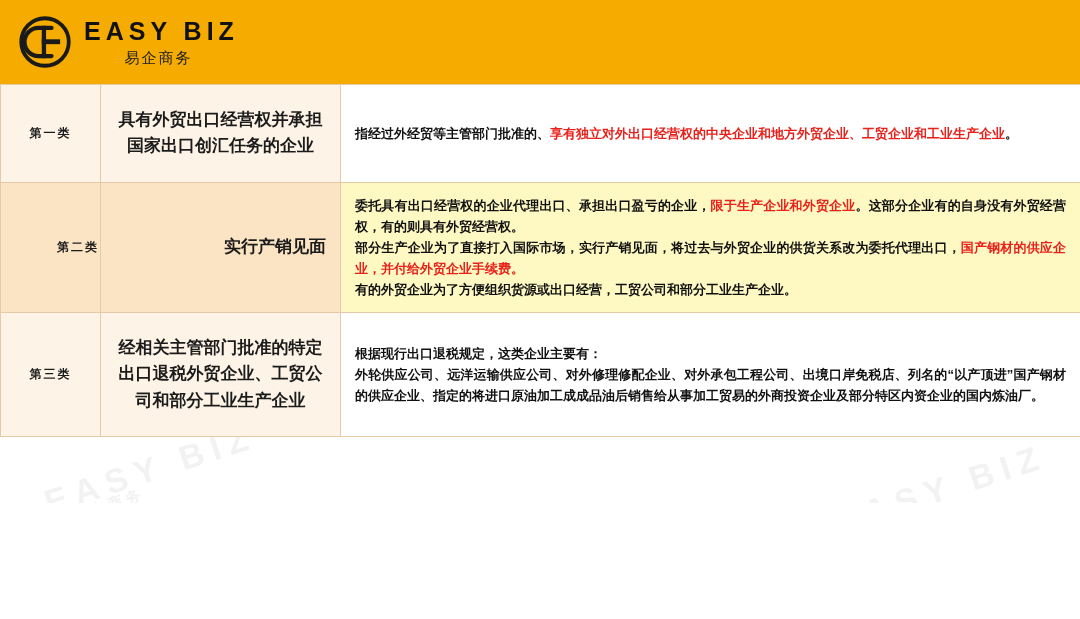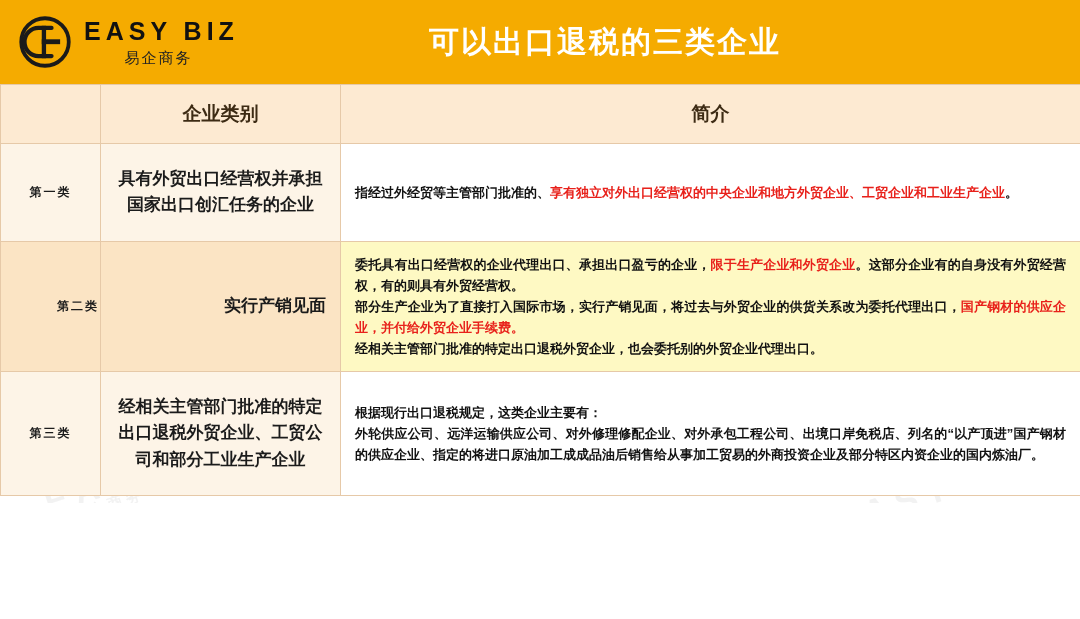--- a/index.html
+++ b/index.html
@@ -169,21 +169,20 @@
         <circle cx="50" cy="50" r="44" fill="none" stroke="#1a1a1a" stroke-width="7"></circle>
         <path d="M62 24 L38 24 A26 26 0 0 0 38 76 L62 76" fill="none" stroke="#1a1a1a" stroke-width="8" stroke-linecap="round"></path>
         <rect x="44" y="45" width="34" height="9" fill="#1a1a1a"></rect>
         <rect x="44" y="20" width="8" height="60" fill="#1a1a1a"></rect>
       </svg>
       <div class="brand-text">
         <div class="brand-en">EASY BIZ</div>
         <div class="brand-cn">易企商务</div>
       </div>
     </div>
-    <div class="header-title">可以出口退税的三类企业</div>
   </div>
 
   <div class="watermark wm-text" style="left:100px; top:170px;">EASY BIZ</div>
   <div class="watermark wm-sub" style="left:130px; top:215px;">易企商务</div>
 
   <div class="watermark wm-text" style="left:430px; top:150px;">EASY BIZ</div>
   <div class="watermark wm-sub" style="left:460px; top:196px;">易企商务</div>
 
   <div class="watermark wm-text" style="left:790px; top:140px;">EASY BIZ</div>
   <div class="watermark wm-sub" style="left:820px; top:186px;">易企商务</div>
@@ -195,41 +194,36 @@
   <div class="watermark wm-sub" style="left:860px; top:516px;">易企商务</div>
 
   <div class="table-wrap">
     <table class="main-table">
       <colgroup>
         <col class="col-idx">
         <col class="col-cat">
         <col class="col-desc">
       </colgroup>
       <tbody>
-        <tr class="head-row">
-          <td class="head-blank"></td>
-          <td>企业类别</td>
-          <td>简介</td>
-        </tr>
 
         <tr class="r-odd">
           <td class="idx-cell">第一类</td>
           <td class="cat-cell">具有外贸出口经营权并承担国家出口创汇任务的企业</td>
           <td class="desc-cell">
               <p><span>指经过外经贸等主管部门批准的、</span><span class="hl">享有独立对外出口经营权的中央企业和地方外贸企业、工贸企业和工业生产企业</span><span>。</span></p>
             </td>
         </tr>
 
         <tr class="r-even">
           <td class="idx-cell">第二类</td>
           <td class="cat-cell">实行产销见面</td>
           <td class="desc-cell">
               <p><span>委托具有出口经营权的企业代理出口、承担出口盈亏的企业，</span><span class="hl">限于生产企业和外贸企业</span><span>。这部分企业有的自身没有外贸经营权，有的则具有外贸经营权。</span></p>
               <p><span>部分生产企业为了直接打入国际市场，实行产销见面，将过去与外贸企业的供货关系改为委托代理出口，</span><span class="hl">国产钢材的供应企业，并付给外贸企业手续费。</span></p>
-              <p><span>经相关主管部门批准的特定出口退税外贸企业，也会委托别的外贸企业代理出口。</span></p>
+              <p><span>有的外贸企业为了方便组织货源或出口经营，工贸公司和部分工业生产企业。</span></p>
             </td>
         </tr>
 
         <tr class="r-odd">
           <td class="idx-cell">第三类</td>
           <td class="cat-cell">经相关主管部门批准的特定出口退税外贸企业、工贸公司和部分工业生产企业</td>
           <td class="desc-cell">
               <p><span>根据现行出口退税规定，这类企业主要有：</span></p>
               <p><span>外轮供应公司、远洋运输供应公司、对外修理修配企业、对外承包工程公司、出境口岸免税店、列名的“以产顶进”国产钢材的供应企业、指定的将进口原油加工成成品油后销售给从事加工贸易的外商投资企业及部分特区内资企业的国内炼油厂。</span></p>
             </td>

